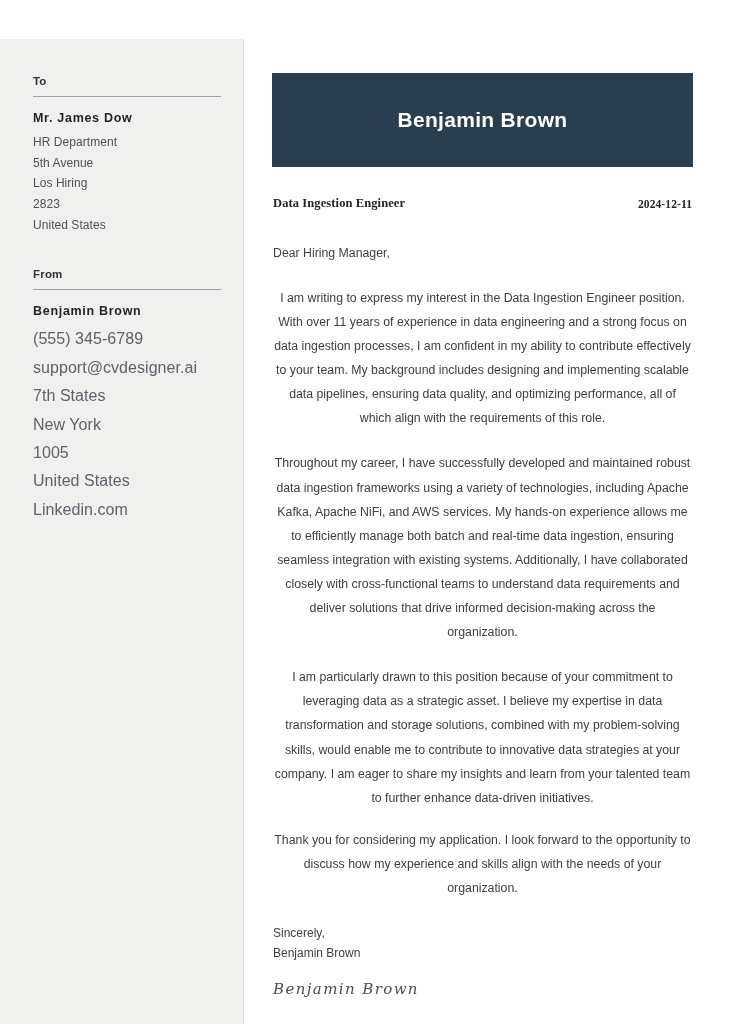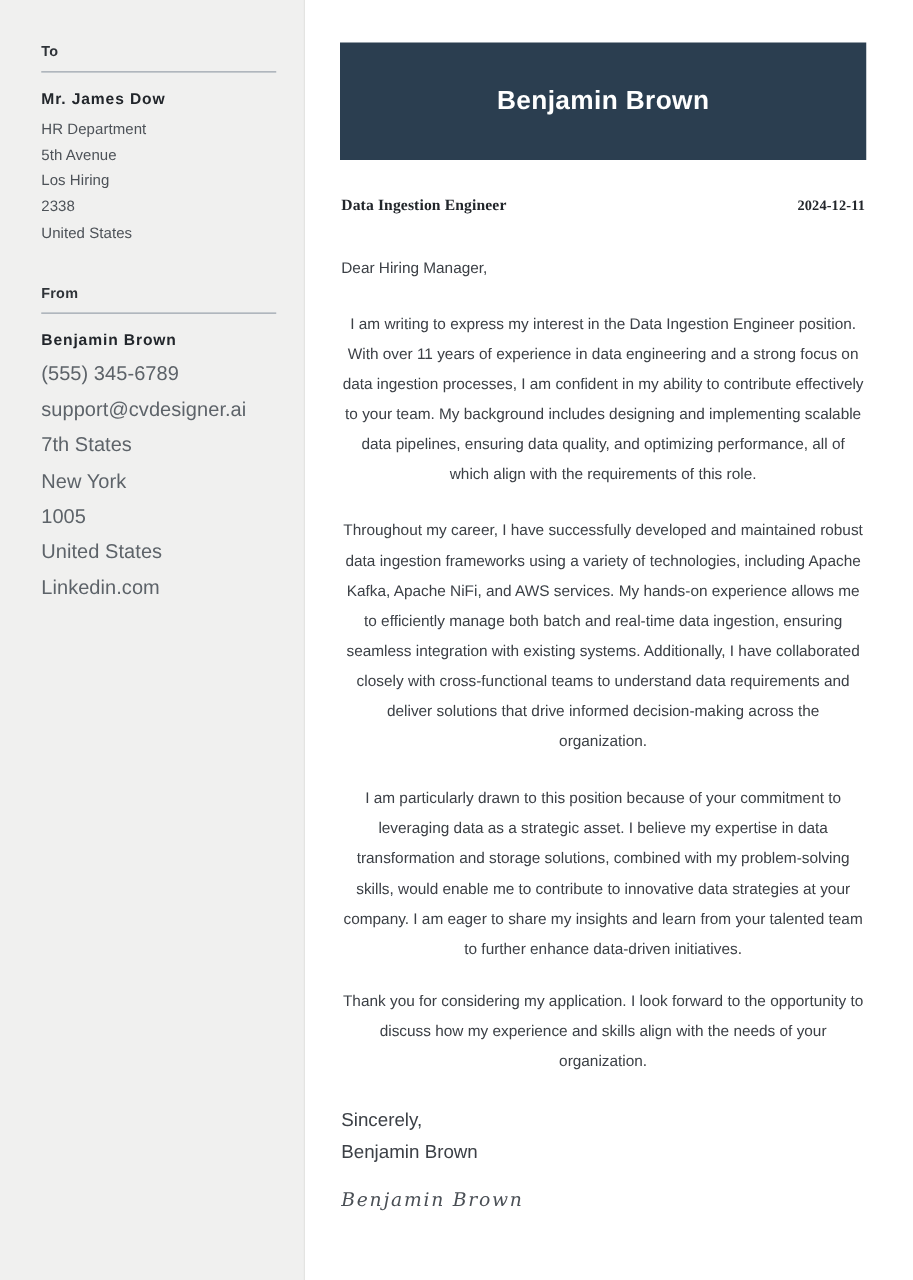--- a/index.html
+++ b/index.html
@@ -13,20 +13,21 @@
     font-family: "Liberation Sans", sans-serif;
     overflow: hidden;
   }
   .page {
     position: relative;
     width: 730px;
     height: 740px;
     background: #ffffff;
     display: flex;
     align-items: stretch;
+    margin-top: 39px;
   }
 
   
   .sidebar {
     width: 244px;
     min-width: 244px;
     height: 1024px;
     background: #f0f0ef;
     border-right: 1px solid #e4e4e2;
     box-sizing: border-box;
@@ -122,21 +123,21 @@
     font-size: 12.3px;
     color: #3c4046;
     line-height: 1.96;
     margin: 0 0 21px 0;
     text-align: center;
   }
   .para.tight {
     margin-bottom: 18px;
   }
   .closing {
-    font-size: 15px;
+    font-size: 12px;
     color: #3c4046;
     line-height: 1.66;
     margin-top: 24px;
   }
   .signature {
     margin-top: 16px;
     font-family: "DejaVu Serif", serif;
     font-style: italic;
     font-size: 15px;
     color: #4a4f55;
@@ -149,21 +150,21 @@
 <div class="page">
 
   <aside class="sidebar">
 
     <div class="sb-block">
       <div class="sb-heading">To</div>
       <div class="sb-name">Mr. James Dow</div>
       <div class="sb-line">HR Department</div>
       <div class="sb-line">5th Avenue</div>
       <div class="sb-line">Los Hiring</div>
-      <div class="sb-line">2338</div>
+      <div class="sb-line">2823</div>
       <div class="sb-line">United States</div>
     </div>
 
     <div class="sb-gap"></div>
 
     <div class="sb-block">
       <div class="sb-heading">From</div>
       <div class="sb-name">Benjamin Brown</div>
       <div class="sb-line-sm">(555) 345-6789</div>
       <div class="sb-line-sm">support@cvdesigner.ai</div>

